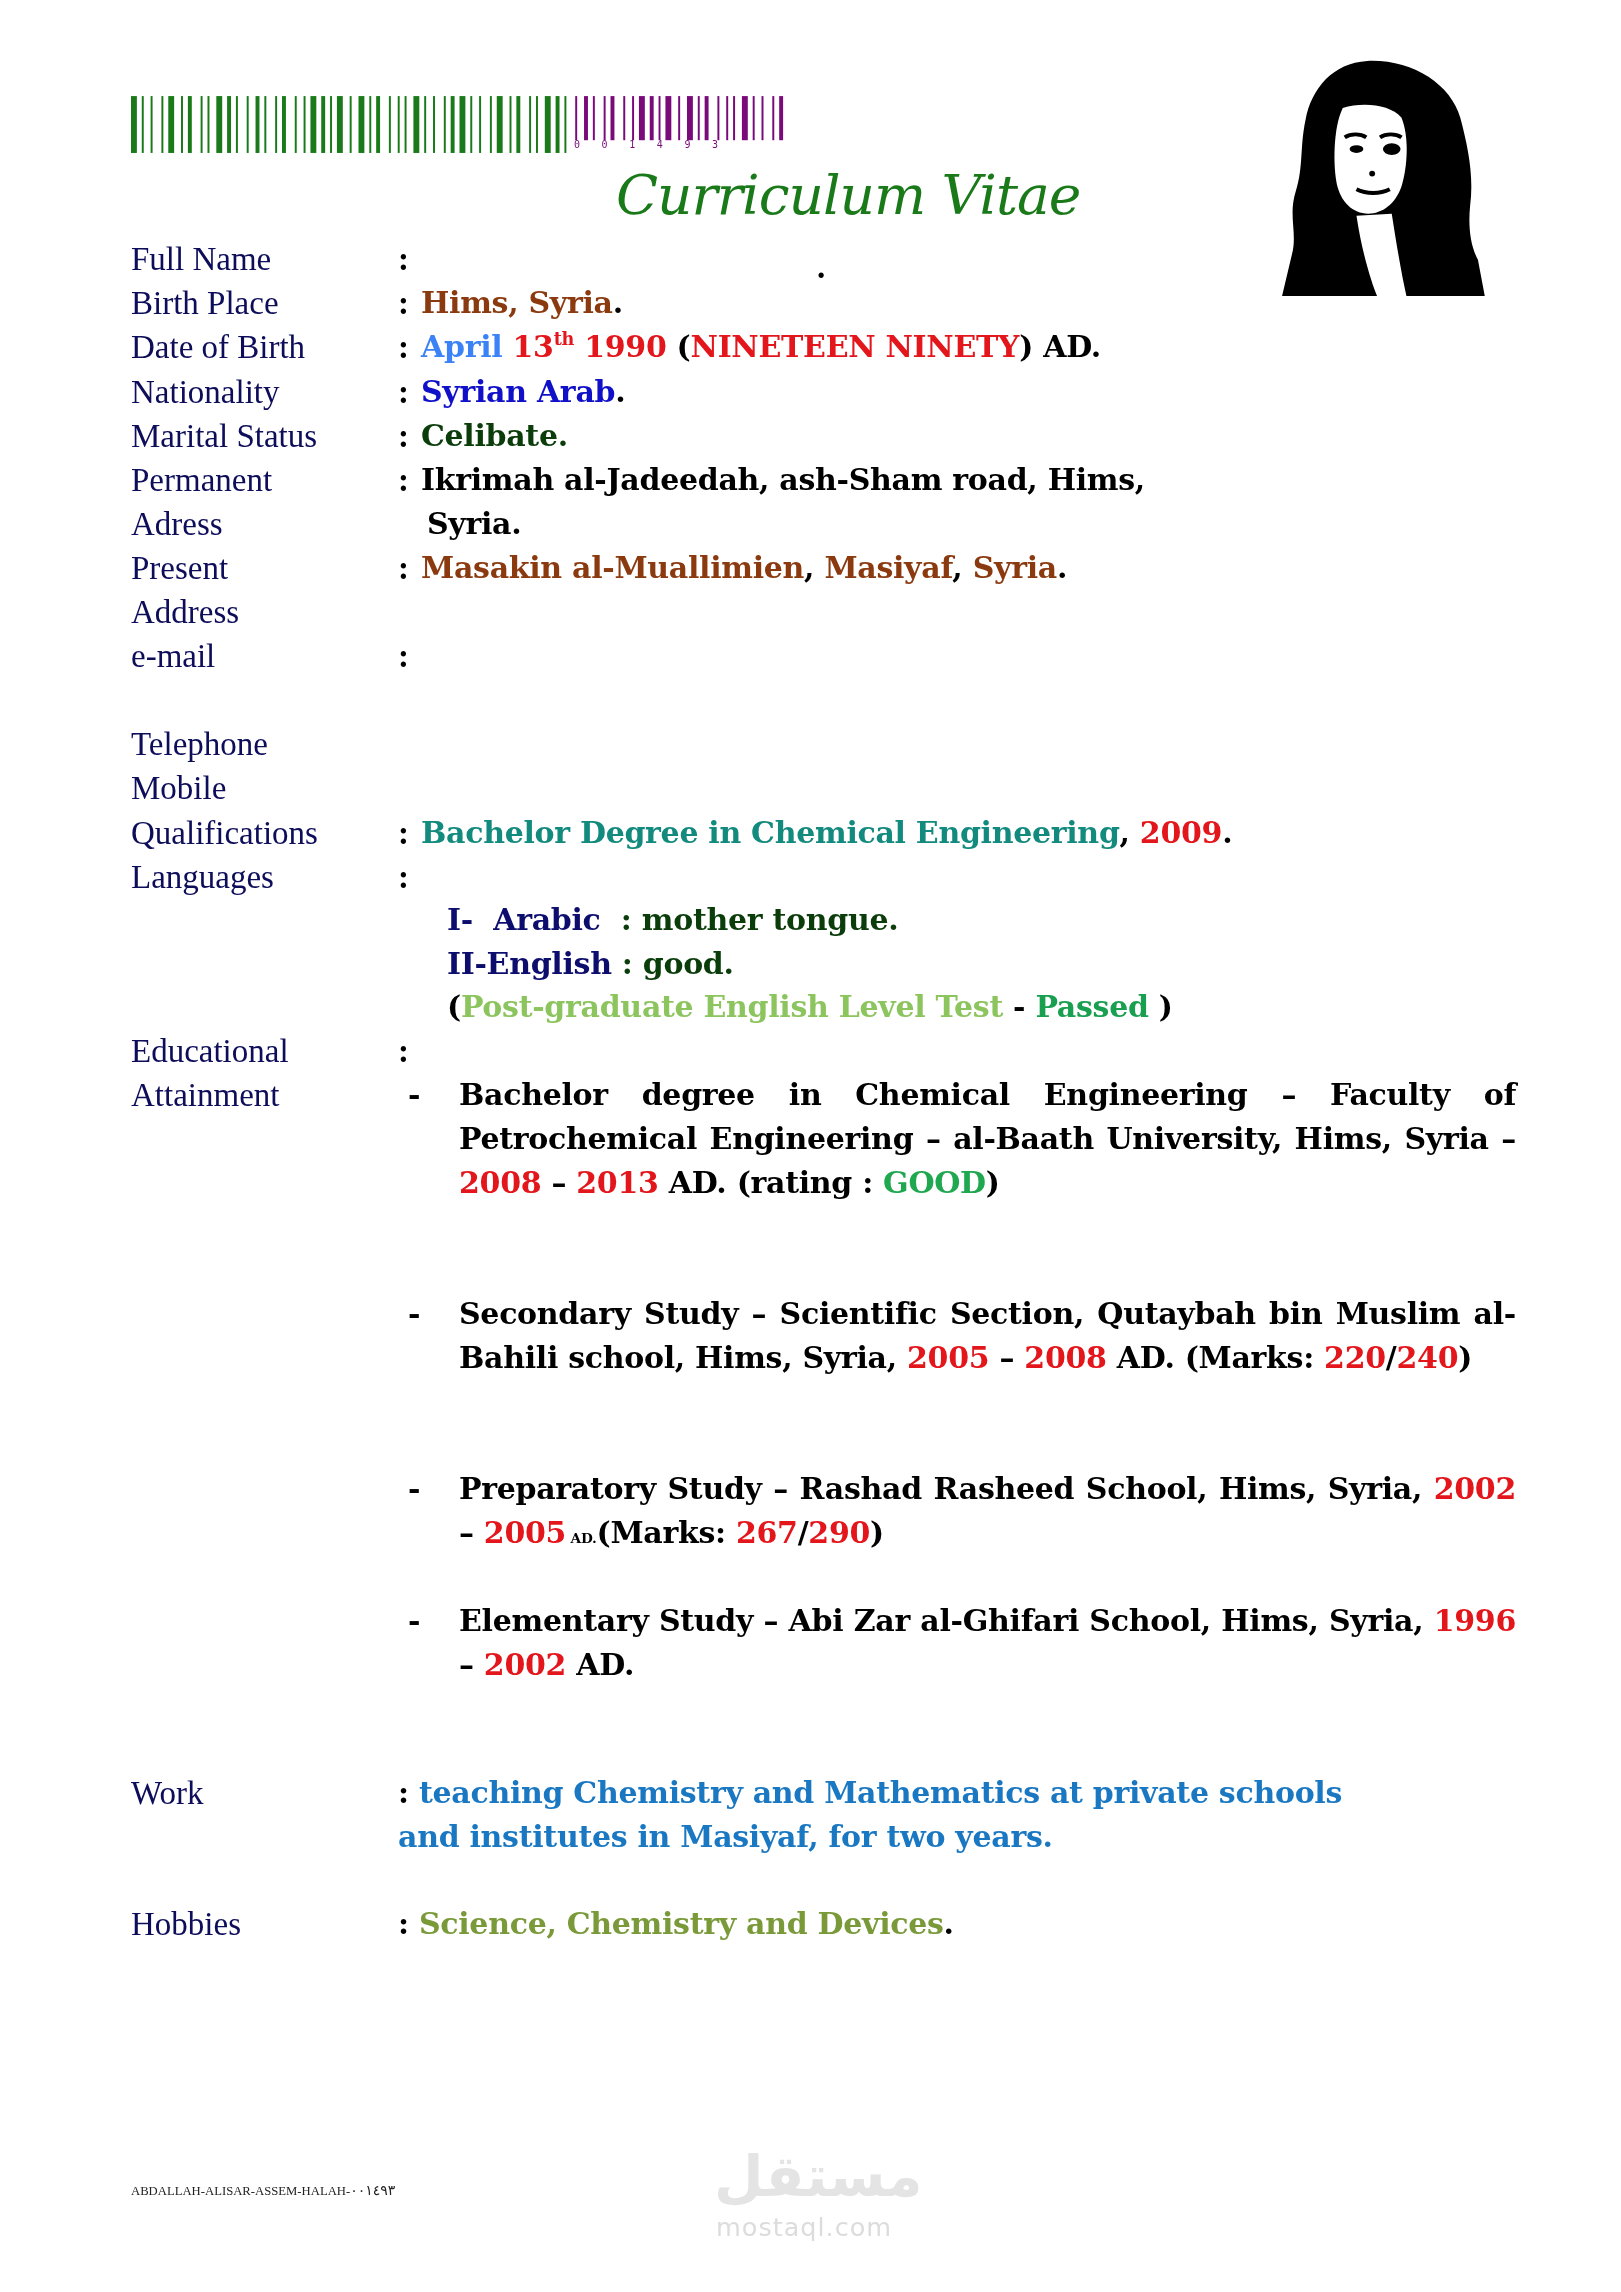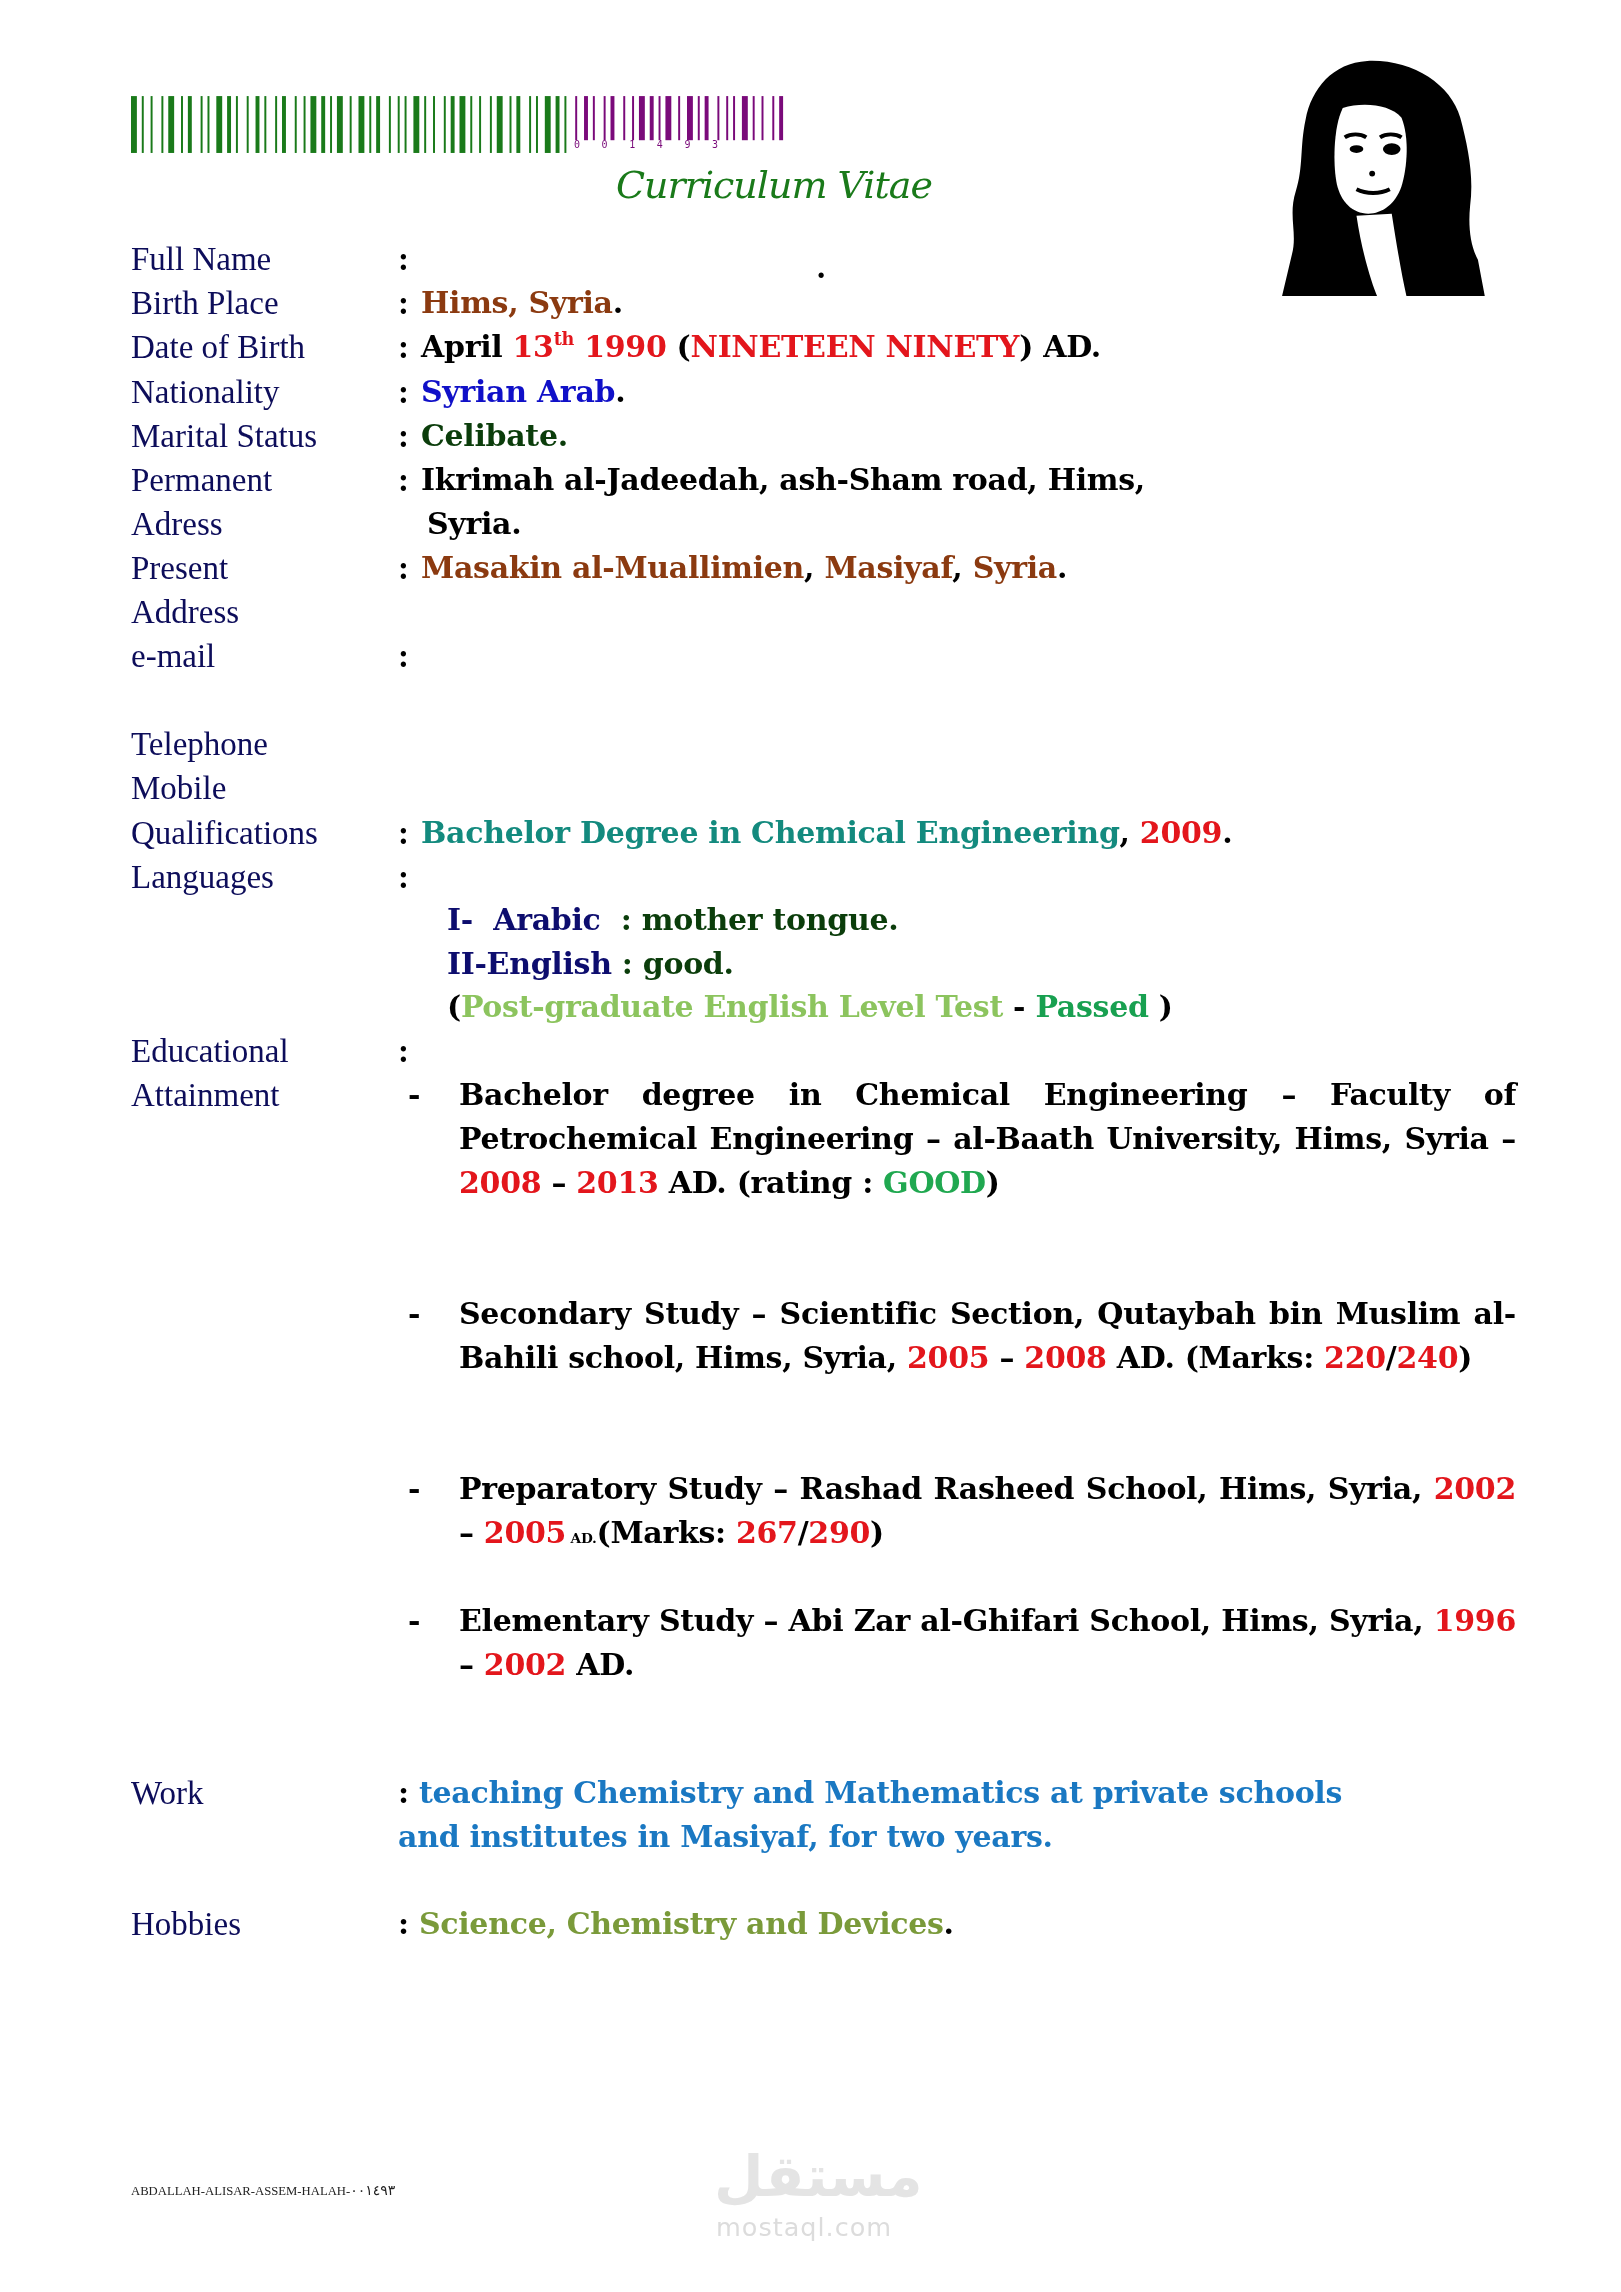--- a/index.html
+++ b/index.html
@@ -2,27 +2,27 @@
 <html><head>
 <meta charset="utf-8">
 <style>
   html, body { margin: 0; padding: 0; background: #ffffff; }
   body { width: 1621px; height: 2293px; position: relative; overflow: hidden; }
   .label { position: absolute; left: 131px; font-family: "Liberation Serif", serif; font-size: 33px; color: #0d0d5a; line-height: 44px; white-space: nowrap; }
   .colon { position: absolute; left: 398px; font-family: "Liberation Serif", serif; font-weight: bold; font-size: 33px; color: #000; line-height: 44px; }
   .val { position: absolute; left: 421px; font-family: "DejaVu Serif", serif; font-weight: bold; font-size: 30px; color: #000; line-height: 44px; white-space: nowrap; letter-spacing: -0.3px; }
   .barcode { position: absolute; left: 131px; top: 96px; }
   .barnum { position: absolute; font-family: "DejaVu Sans Mono", monospace; font-size: 10px; color: #7a0a7a; top: 139px; left: 574px; letter-spacing: 21.6px; }
-  .title { position: absolute; left: 616px; top: 163px; font-family: "DejaVu Serif", serif; font-style: italic; font-size: 38px; color: #1a7a1a; letter-spacing: -1px; white-space: nowrap; }
+  .title { position: absolute; left: 616px; top: 163px; font-family: "DejaVu Serif", serif; font-style: italic; font-size: 55px; color: #1a7a1a; letter-spacing: -1px; white-space: nowrap; }
   .photo { position: absolute; left: 1274px; top: 59px; width: 211px; height: 237px; }
   .edu { position: absolute; left: 459px; width: 1057px; font-family: "DejaVu Serif", serif; font-weight: bold; font-size: 30px; line-height: 44px; color: #000; text-align: justify; letter-spacing: -0.3px; }
   .dash { position: absolute; left: 408px; font-family: "DejaVu Serif", serif; font-weight: bold; font-size: 30px; line-height: 44px; color: #000; }
   .red { color: #e3161c; text-align: center; }
   .brown { color: #8b3a10; margin-top: 35px; }
-  .sky { color: #000000; margin-top: 26px; }
+  .sky { color: #3b82f6; margin-top: 26px; }
   .blue { color: #1010c8; }
   .dkgreen { color: #0b3d0b; }
   .navy { color: #0d0d6e; }
   .teal { color: #138a7e; }
   .ltgreen { color: #8cc45e; }
   .green2 { color: #18a050; }
   .good { color: #20a850; }
   .workblue { color: #1a78c2; }
   .olive { color: #7a9a3a; }
   .small-ad { font-size: 13.7px; }

